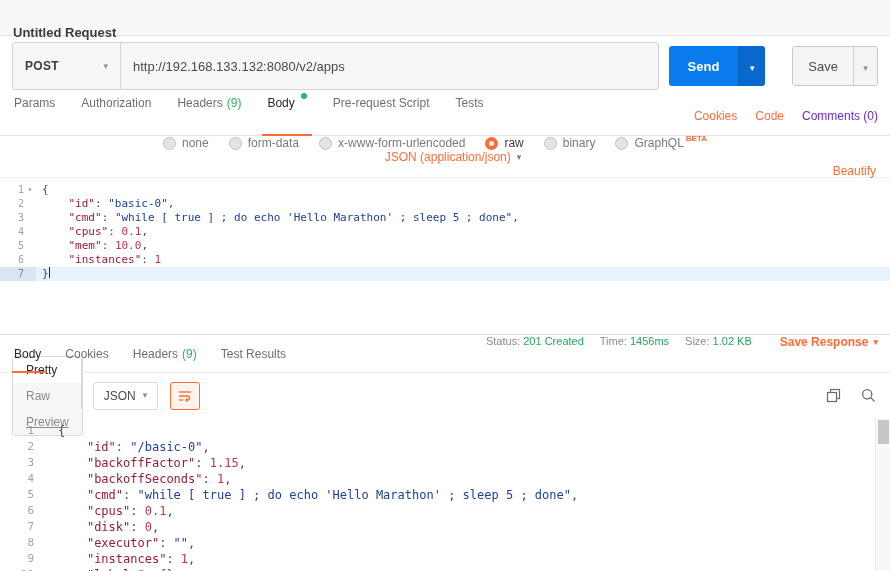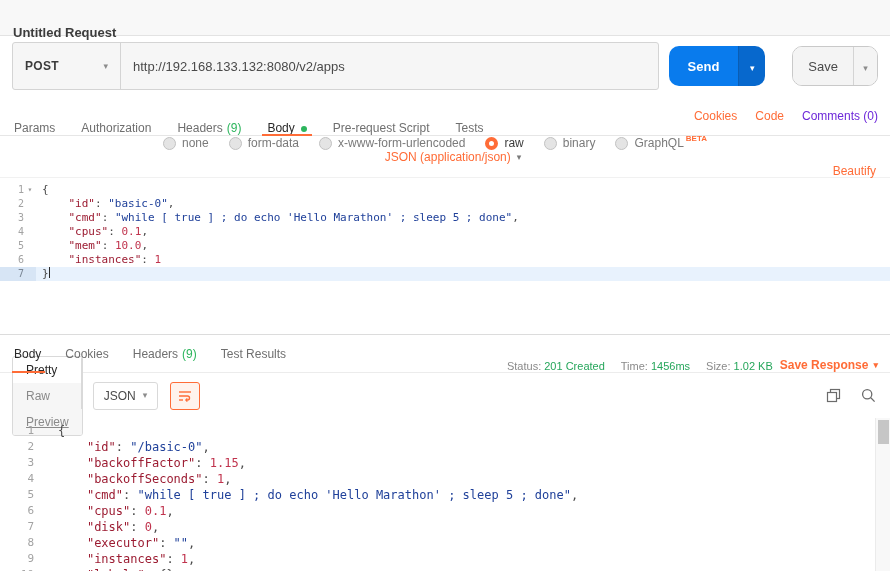--- a/index.html
+++ b/index.html
@@ -10,34 +10,34 @@
   .title-bar { height:36px; background:#f8f8f8; border-bottom:1px solid #e3e3e3; display:flex; align-items:center; padding:0 13px; }
   .title { font-size:13px; font-weight:700; color:#3c3c3c;margin-top:30px; }
 
   
   .request-bar { height:60px; display:flex; align-items:center; padding:0 12px; background:#fff; }
   .url-group { display:flex; flex:1; height:48px; border:1px solid #d4d4d4; border-radius:3px; overflow:hidden; background:#f6f6f6; }
   .method-select { width:108px; display:flex; align-items:center; justify-content:space-between; padding:0 12px; border-right:1px solid #d4d4d4; cursor:pointer; }
   .method-label { font-weight:700; font-size:12px; color:#3c3c3c; letter-spacing:.3px; }
   .caret { color:#8c8c8c; font-size:9px; line-height:1; }
   .url-input { flex:1; display:flex; align-items:center; padding:0 12px; font-size:13px; color:#4a4a4a; cursor:text; }
-  .btn-split { display:flex; height:40px; border-radius:10px; overflow:hidden; flex:none; }
+  .btn-split { display:flex; height:40px; border-radius:3px; overflow:hidden; flex:none; }
   .btn-split button { border:none; cursor:pointer; font-family:inherit; }
   .send { margin-left:10px; }
   .send .send-main { background:#097bed; color:#fff; font-size:13px; font-weight:700; padding:0 19px; }
   .send .send-caret { background:#0768cd; width:27px; border-left:1px solid #0a5db3; }
   .send .send-caret .caret { color:#fff; }
   .save { margin-left:27px; border:1px solid #c9c9c9; }
   .save .save-main { background:#f4f4f4; color:#4a4a4a; font-size:13px; padding:0 15px; }
   .save .save-caret { background:#f4f4f4; width:24px; border-left:1px solid #d4d4d4; }
 
   
   .tabs-row { height:40px; display:flex; justify-content:space-between; align-items:stretch; padding:0 12px; border-bottom:1px solid #e6e6e6; }
   .tabs-left { display:flex; }
-  .tab { display:flex; align-items:flex-end; padding:0 13px; font-size:12px; color:#6f6f6f; position:relative; cursor:pointer; }
+  .tab { display:flex; align-items:flex-start; padding:0 13px; font-size:12px; color:#6f6f6f; position:relative; cursor:pointer; }
   .tab:first-child { padding-left:2px; }
   .tab.active { color:#282828; }
   .tab.active::after { content:""; position:absolute; left:8px; right:8px; bottom:-1px; height:2px; background:#ff6c37; }
   .tab-count { color:#2db55d; margin-left:4px; }
   .dot { width:6px; height:6px; border-radius:50%; background:#2db55d; margin-left:6px; transform:translateY(-3px); }
   .tabs-right { display:flex; align-items:center; gap:18px; }
   .link { color:#ff6c37; font-size:12px; cursor:pointer; }
   .link.muted { color:#6d28d9; }
 
   
@@ -67,21 +67,21 @@
   .tok-n { color:#c0334d; }
 
   
   .response { border-top:1px solid #dcdcdc; }
   .resp-header { height:38px; display:flex; justify-content:space-between; align-items:stretch; padding:0 12px; border-bottom:1px solid #ececec; }
   .resp-tabs { display:flex; }
   .resp-tab { display:flex; align-items:center; padding:0 12px; font-size:12px; color:#6f6f6f; position:relative; cursor:pointer; }
   .resp-tab:first-child { padding-left:2px; }
   .resp-tab.active { color:#282828; }
   .resp-tab.active::after { content:""; position:absolute; left:0; right:8px; bottom:-1px; height:2px; background:#ff6c37; }
-  .resp-meta { display:flex; align-items:flex-end; gap:7px; font-size:11px; }
+  .resp-meta { display:flex; align-items:flex-start; gap:28px; font-size:11px; }
   .meta-label { color:#8a8a8a; }
   .meta-value { color:#26a65b; }
   .save-response { color:#ff6c37; font-size:12px; font-weight:700; display:flex; align-items:center; gap:5px; cursor:pointer; }
   .save-response .caret { color:#ff6c37; }
 
   .resp-toolbar { height:45px; display:flex; align-items:center; padding:0 12px; gap:10px; }
   .segmented { display:flex; border:1px solid #d9d9d9; border-radius:3px; overflow:hidden;flex-direction:column; }
   .seg { padding:6px 13px; font-size:12px; color:#8a8a8a; background:#f6f6f6; border-right:1px solid #d9d9d9; cursor:pointer; }
   .seg:last-child { border-right:none;text-decoration:underline; }
   .seg.active { background:#fff; color:#282828; }

